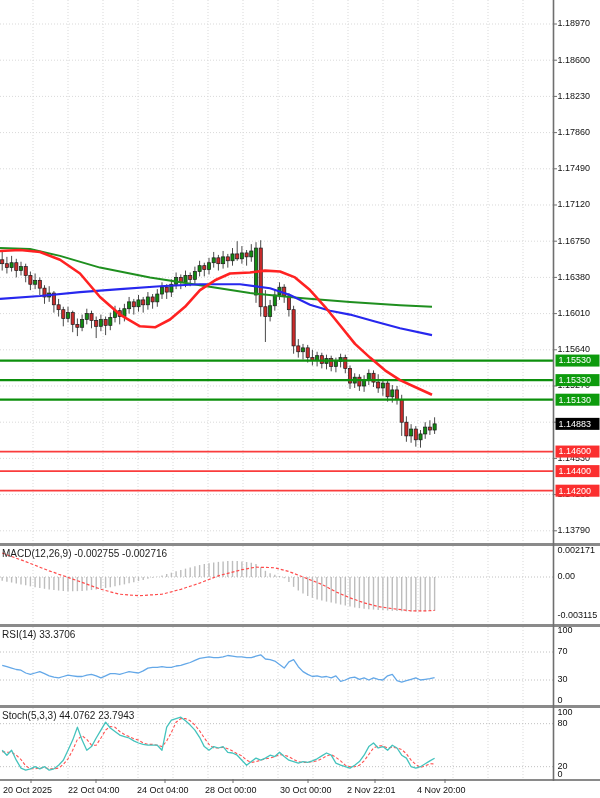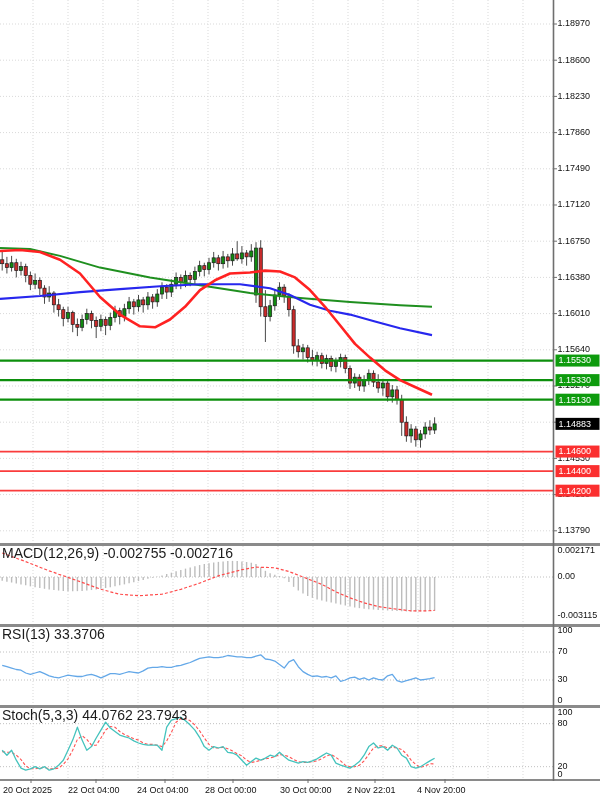--- a/index.html
+++ b/index.html
@@ -1,19 +1,19 @@
 <!DOCTYPE html>
 <html><head>
 <meta charset="utf-8">
 <style>
   html,body{margin:0;padding:0;background:#fff;}
   #screen{position:relative;width:600px;height:798px;background:#ffffff;overflow:hidden;
           font-family:"Liberation Sans",sans-serif;}
   #cv{position:absolute;left:0;top:0;}
-  .indlbl{position:absolute;font-size:14px;color:#1b1b1b;white-space:nowrap;line-height:11px;text-align:center;}
+  .indlbl{position:absolute;font-size:10px;color:#1b1b1b;white-space:nowrap;line-height:11px;text-align:center;}
 </style>
 </head>
 <body>
 
 <div id="screen">
   <svg id="cv" width="600" height="798">
       <g>
         <line x1="33" x2="33" y1="0" y2="543" stroke="#d9d9d9" stroke-width="1" stroke-dasharray="1,2"></line>
         <line x1="33" x2="33" y1="546" y2="624" stroke="#d9d9d9" stroke-width="1" stroke-dasharray="1,2"></line>
         <line x1="33" x2="33" y1="627" y2="705" stroke="#d9d9d9" stroke-width="1" stroke-dasharray="1,2"></line>
@@ -490,15 +490,15 @@
         <text x="205" y="793" font-size="9" fill="#111111">28 Oct 00:00</text>
         <line x1="308" x2="308" y1="779" y2="783" stroke="#6f6f6f" stroke-width="1"></line>
         <text x="280" y="793" font-size="9" fill="#111111">30 Oct 00:00</text>
         <line x1="375" x2="375" y1="779" y2="783" stroke="#6f6f6f" stroke-width="1"></line>
         <text x="347" y="793" font-size="9" fill="#111111">2 Nov 22:01</text>
         <line x1="445" x2="445" y1="779" y2="783" stroke="#6f6f6f" stroke-width="1"></line>
         <text x="417" y="793" font-size="9" fill="#111111">4 Nov 20:00</text>
       </g>
     </svg>
   <div class="indlbl" id="macd-label" style="left:2px;top:548px">MACD(12,26,9) -0.002755 -0.002716</div>
-  <div class="indlbl" id="rsi-label" style="left:2px;top:629px">RSI(13) 33.3706</div>
+  <div class="indlbl" id="rsi-label" style="left:2px;top:629px">RSI(14) 33.3706</div>
   <div class="indlbl" id="stoch-label" style="left:2px;top:710px">Stoch(5,3,3) 44.0762 23.7943</div>
 </div>
 
 </body></html>

